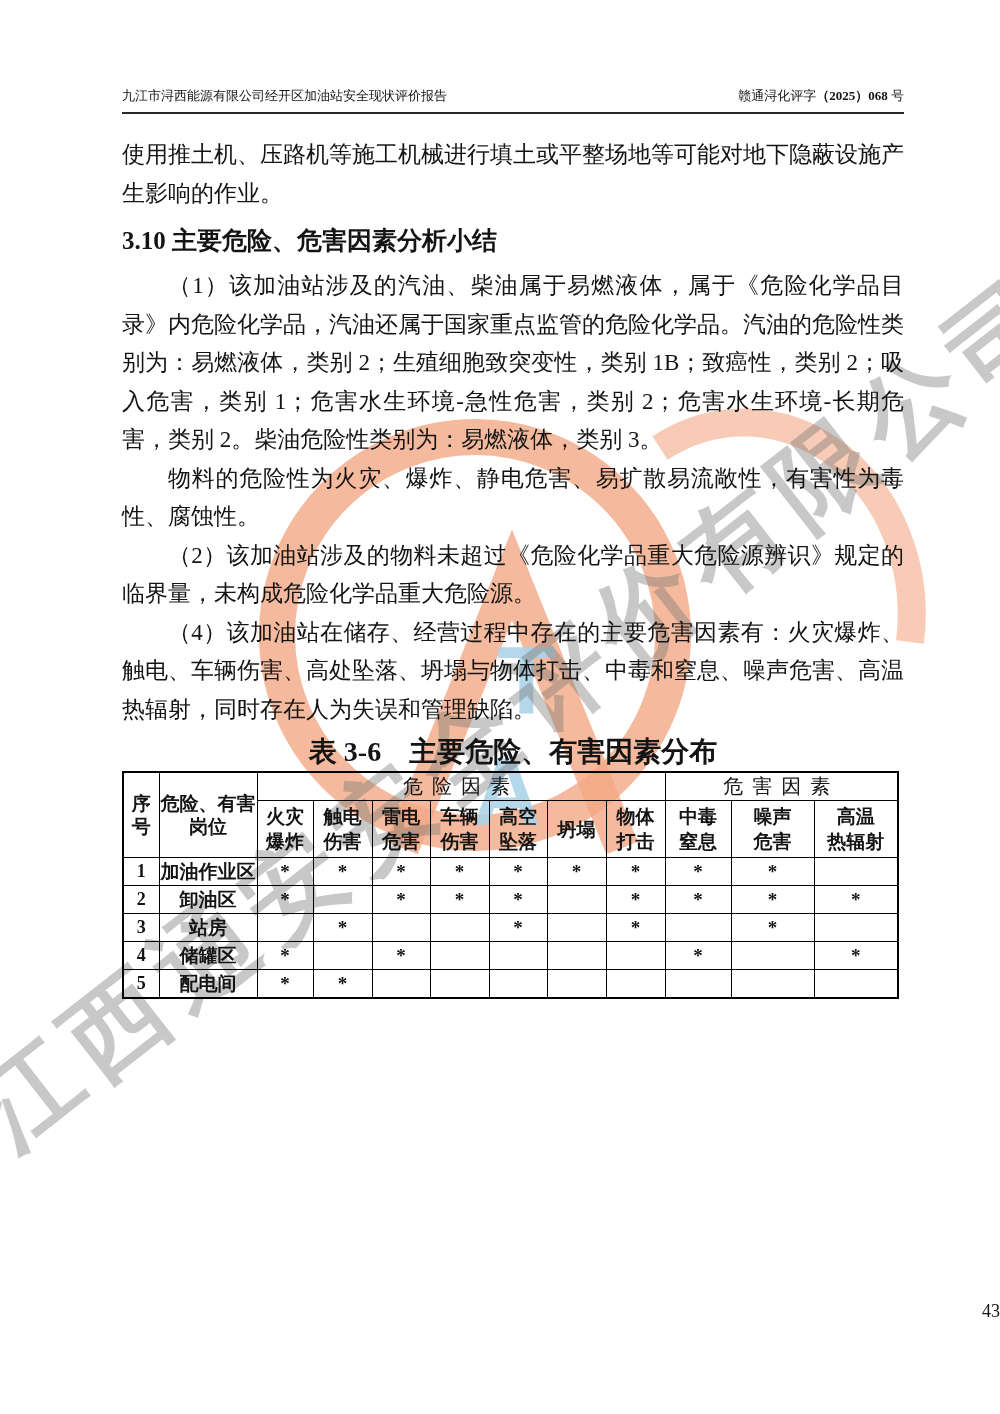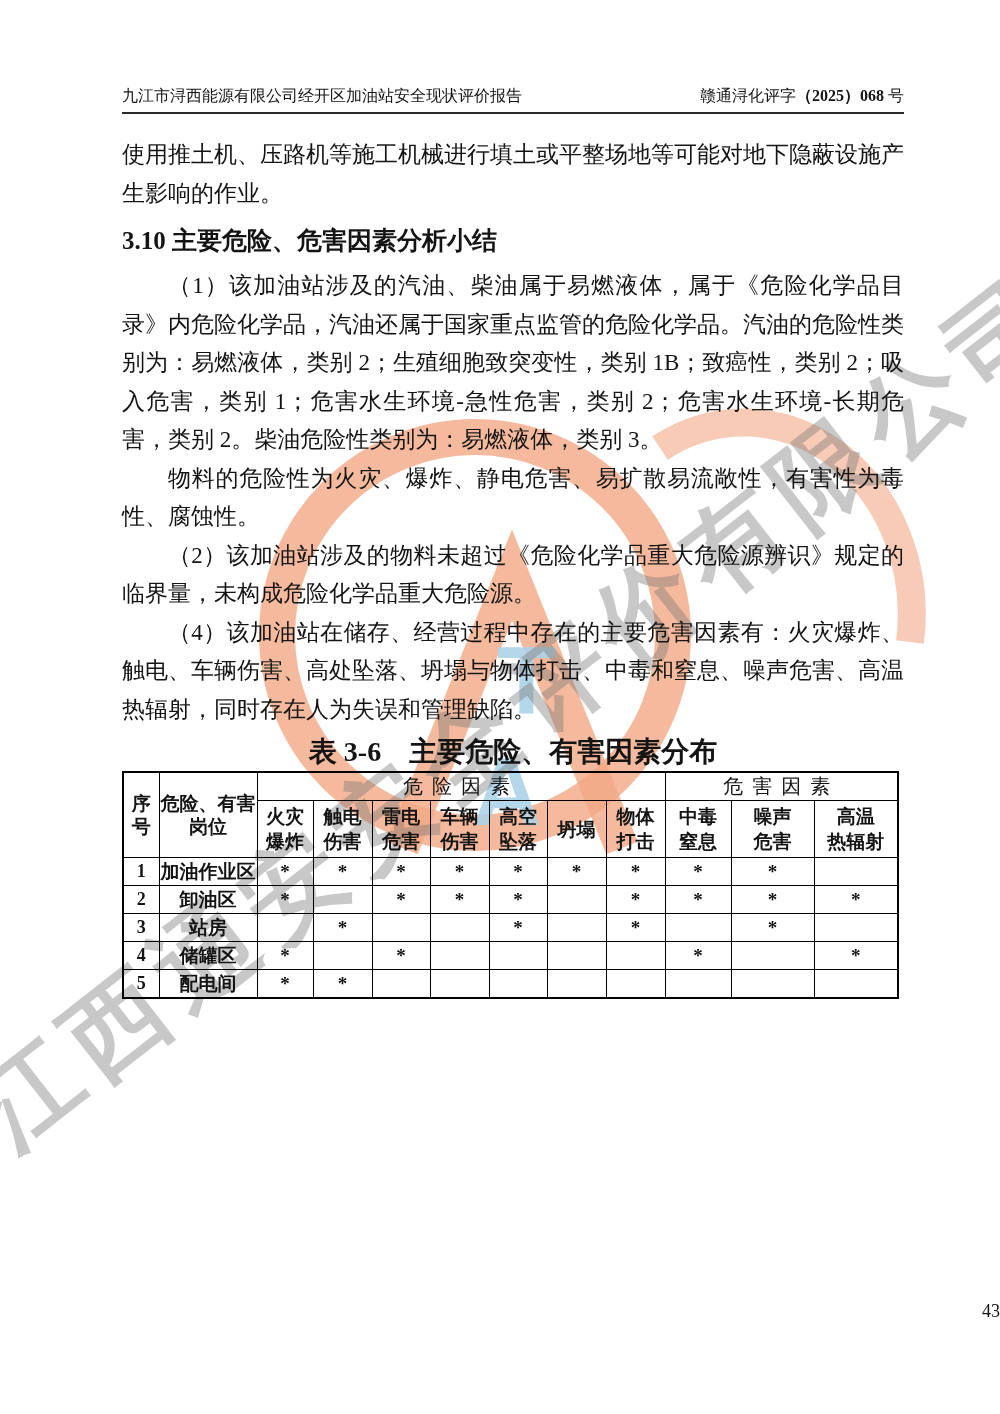--- a/index.html
+++ b/index.html
@@ -19,21 +19,21 @@
   }
   .wm-seal {
     position:absolute; left:366px; top:922px;
     font-size:92px; font-weight:bold; letter-spacing:2px;
     color:rgba(201,58,51,0.82); white-space:nowrap;
   }
   
   .doc { position:absolute; left:122px; top:86px; width:782px; z-index:1; }
   .hdr {
     display:flex; justify-content:space-between; align-items:flex-end;
-    font-size:16px; line-height:20px; padding-bottom:6px;
+    font-size:13px; line-height:20px; padding-bottom:6px;
     border-bottom:2px solid #2a2a2a;
   }
   .hdr .num-bold { font-weight:bold; }
   .bodytext { margin-top:22px; }
   .bodytext p {
     margin:0; font-size:23px; line-height:38.5px; text-align:justify;
     text-justify:inter-ideograph; word-break:break-all;
   }
   .bodytext p.indent { text-indent:2em; }
   .sec-heading {

